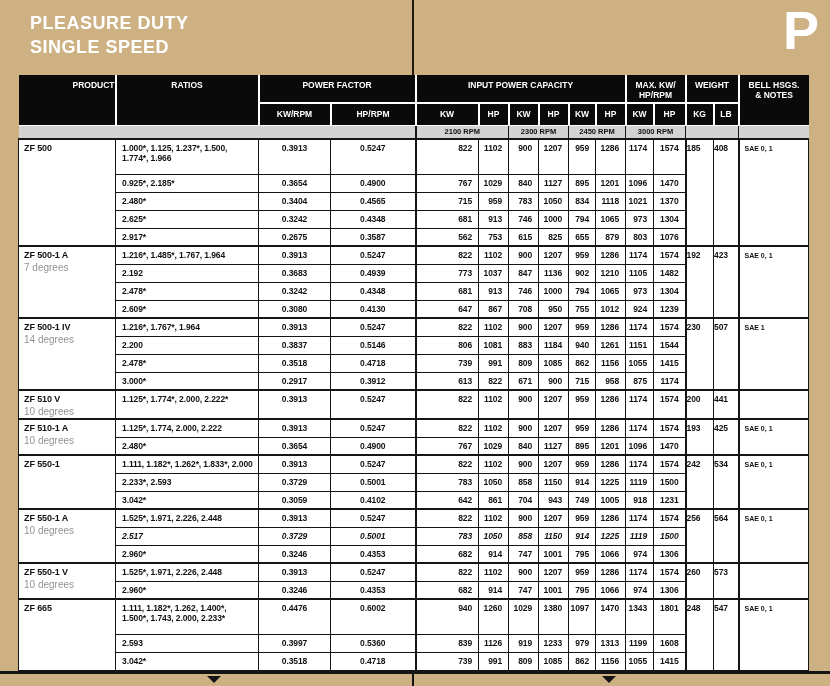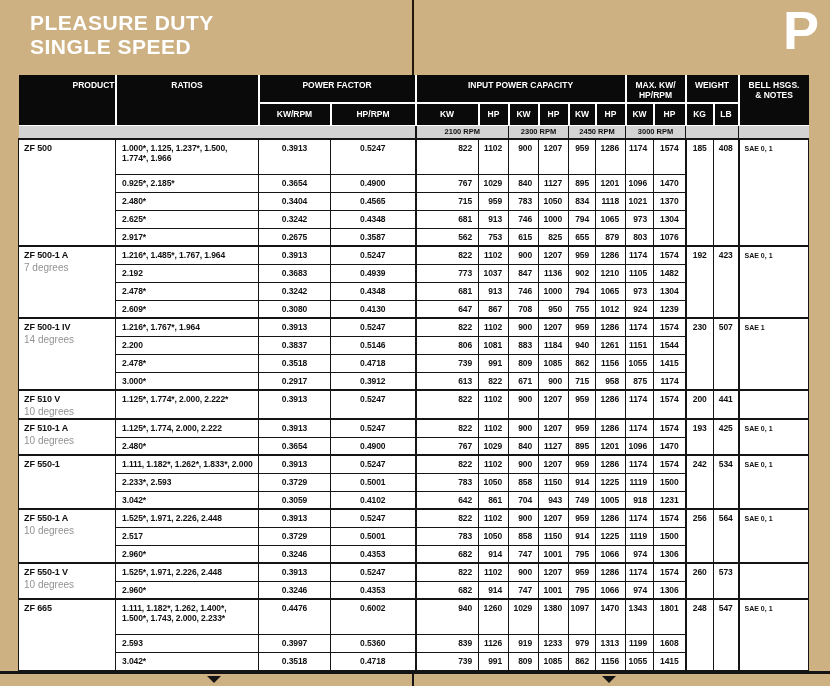--- a/index.html
+++ b/index.html
@@ -5,21 +5,21 @@
   html,body{margin:0;padding:0;}
   .page{
     position:relative;
     width:830px;height:686px;
     background:#CDB183;
     font-family:"Liberation Sans", sans-serif;
     overflow:hidden;
   }
   .page-title{
     position:absolute;left:30px;top:11px;
-    color:#fff;font-size:21px;font-weight:bold;line-height:24px;
+    color:#fff;font-size:18px;font-weight:bold;line-height:24px;
     letter-spacing:.5px;
   }
   .tab-letter{
     position:absolute;right:11px;top:2px;
     color:#fff;font-size:54px;font-weight:bold;line-height:56px;
   }
   .divider-top{position:absolute;left:412px;top:0;width:2px;height:75px;background:#211910;}
   .divider-bottom{position:absolute;left:412px;top:671px;width:2px;height:15px;background:#141414;}
   .bottom-rule{position:absolute;left:0;top:671px;width:830px;height:3px;background:#141414;}
   .tri{
@@ -66,21 +66,21 @@
     overflow:hidden;white-space:nowrap;
   }
   tbody tr.group-start td{border-top:2px solid #151515;}
   tbody td.c-prod{padding:4px 2px 0 5px;white-space:normal;}
   tbody td.c-prod .pname{font-size:9px;}
   tbody td.c-prod .pdeg{font-weight:normal;color:#929292;font-size:10px;padding-top:2px;letter-spacing:0;}
   tbody td.c-ratios{padding:4px 4px 0 6px;white-space:normal;}
   tbody td.c-pf{text-align:center;padding-top:4px;}
   tbody td.c-val{text-align:right;padding:4px 6px 0 0;}
   tbody td.c-kw1{border-left-width:2px;}
-  tbody td.c-kg,tbody td.c-lb{text-align:center;padding-top:4px;}
+  tbody td.c-kg,tbody td.c-lb{padding-top:4px;}
   tbody td.c-kg{border-left-width:2px;}
   tbody td.c-bell{border-left-width:2px;font-size:7px;letter-spacing:0;padding:4px 0 0 5px;}
 </style>
 </head>
 <body>
 
 <div class="page">
   <div class="page-title">
     <div>PLEASURE DUTY</div>
     <div>SINGLE SPEED</div>
@@ -441,21 +441,21 @@
           <td class="c-val">900</td>
           <td class="c-val">1207</td>
           <td class="c-val">959</td>
           <td class="c-val">1286</td>
           <td class="c-val">1174</td>
           <td class="c-val">1574</td>
           <td class="c-kg" rowspan="3">256</td>
           <td class="c-lb" rowspan="3">564</td>
           <td class="c-bell" rowspan="3">SAE 0, 1</td>
         </tr>
-        <tr style="height: 18px;">
+        <tr style="height: 18px; font-style: italic;">
           <td class="c-ratios">2.517</td>
           <td class="c-pf">0.3729</td>
           <td class="c-pf">0.5001</td>
           <td class="c-val c-kw1">783</td>
           <td class="c-val">1050</td>
           <td class="c-val">858</td>
           <td class="c-val">1150</td>
           <td class="c-val">914</td>
           <td class="c-val">1225</td>
           <td class="c-val">1119</td>

